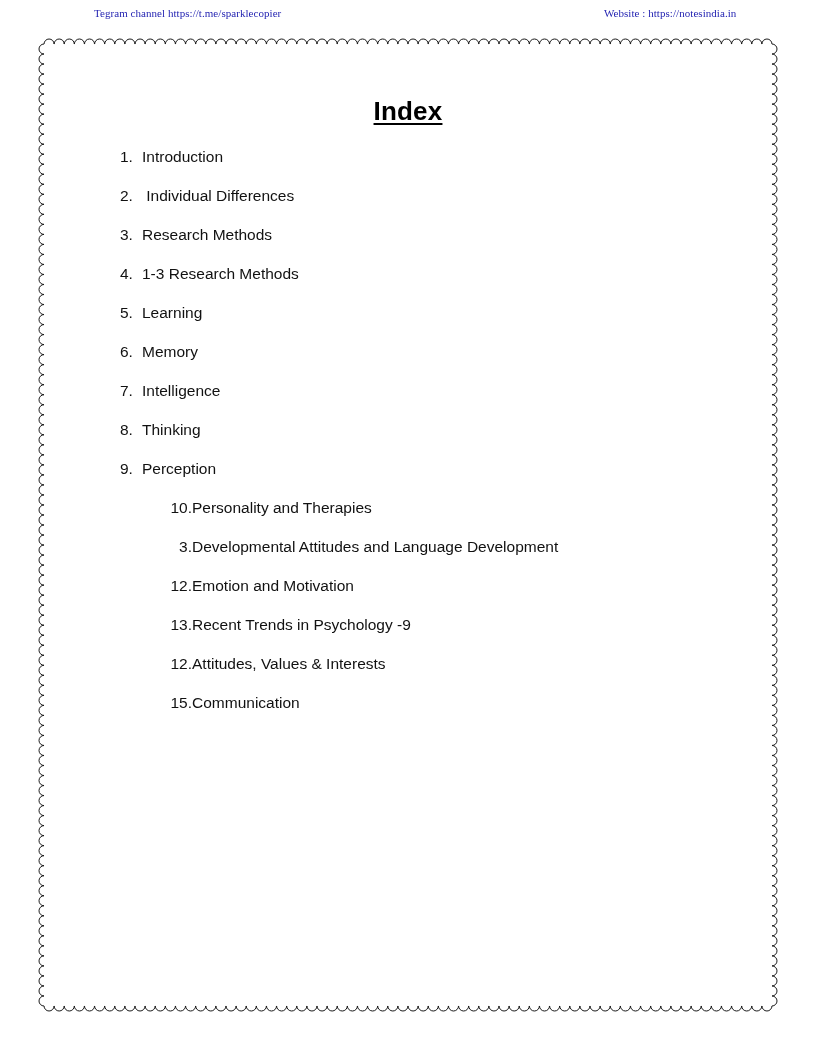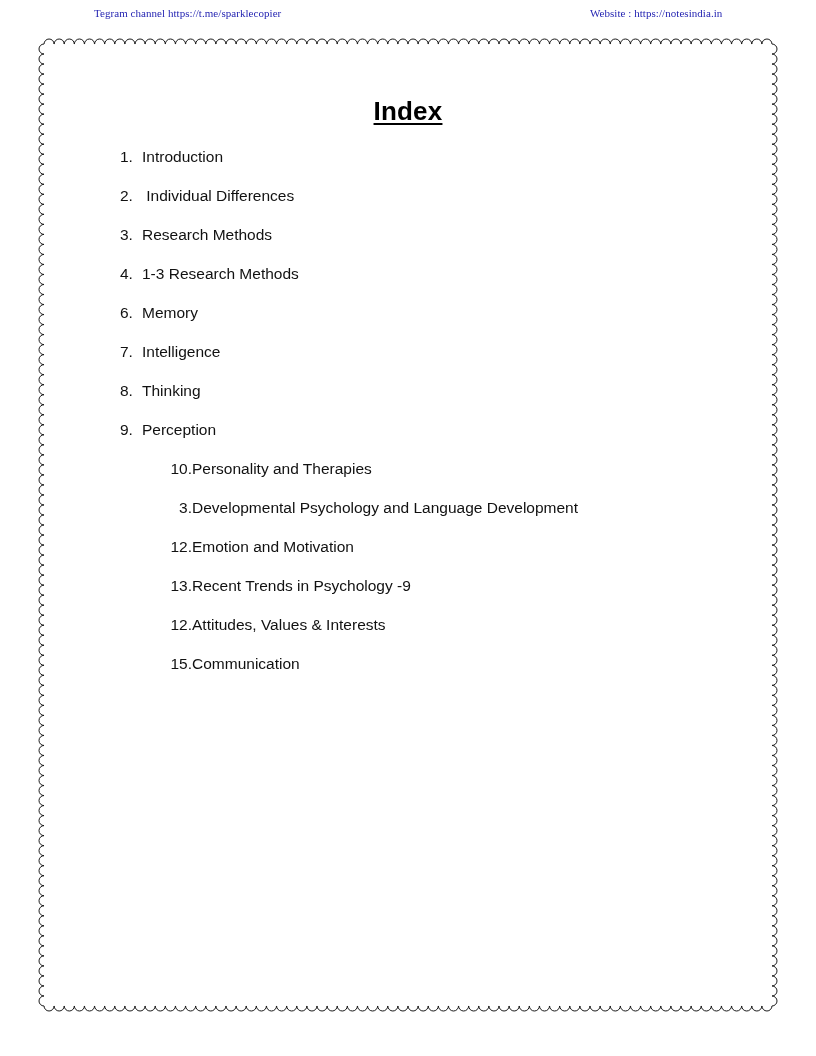--- a/index.html
+++ b/index.html
@@ -31,21 +31,21 @@
   .hdr-text {
     position: absolute;
     font-family: Liberation Serif, serif;
     font-size: 11px;
     line-height: 12px;
     color: #1f1fb0;
     white-space: nowrap;
     letter-spacing: 0.05px;
   }
   .hdr-left  { left: 94px;  top: 1px; }
-  .hdr-right { left: 590px; top: 1px; }
+  .hdr-right { left: 604px; top: 1px; }
 
   
   .border-art {
     position: absolute;
     left: 0;
     top: 0;
     width: 816px;
     height: 1056px;
     pointer-events: none;
   }
@@ -131,26 +131,27 @@
 
   <div class="content">
 
     <div class="doc-title"><span>Index</span></div>
 
     <div class="index-list" id="index-list">
         <div class="index-item style-short"><span class="num">1.</span><span class="txt">Introduction</span></div>
         <div class="index-item style-short"><span class="num">2.</span><span class="txt"> Individual Differences</span></div>
         <div class="index-item style-short"><span class="num">3.</span><span class="txt">Research Methods</span></div>
         <div class="index-item style-short"><span class="num">4.</span><span class="txt">1-3 Research Methods</span></div>
+        <div class="index-item style-short"><span class="num">5.</span><span class="txt">Learning</span></div>
         <div class="index-item style-short"><span class="num">6.</span><span class="txt">Memory</span></div>
         <div class="index-item style-short"><span class="num">7.</span><span class="txt">Intelligence</span></div>
         <div class="index-item style-short"><span class="num">8.</span><span class="txt">Thinking</span></div>
         <div class="index-item style-short"><span class="num">9.</span><span class="txt">Perception</span></div>
         <div class="index-item style-tab"><span class="num">10.</span><span class="txt">Personality and Therapies</span></div>
-        <div class="index-item style-tab"><span class="num">3.</span><span class="txt">Developmental Psychology and Language Development</span></div>
+        <div class="index-item style-tab"><span class="num">3.</span><span class="txt">Developmental Attitudes and Language Development</span></div>
         <div class="index-item style-tab"><span class="num">12.</span><span class="txt">Emotion and Motivation</span></div>
         <div class="index-item style-tab"><span class="num">13.</span><span class="txt">Recent Trends in Psychology -9</span></div>
         <div class="index-item style-tab"><span class="num">12.</span><span class="txt">Attitudes, Values &amp; Interests</span></div>
         <div class="index-item style-tab"><span class="num">15.</span><span class="txt">Communication</span></div>
       </div>
 
   </div>
 </div>
 
 </body></html>

